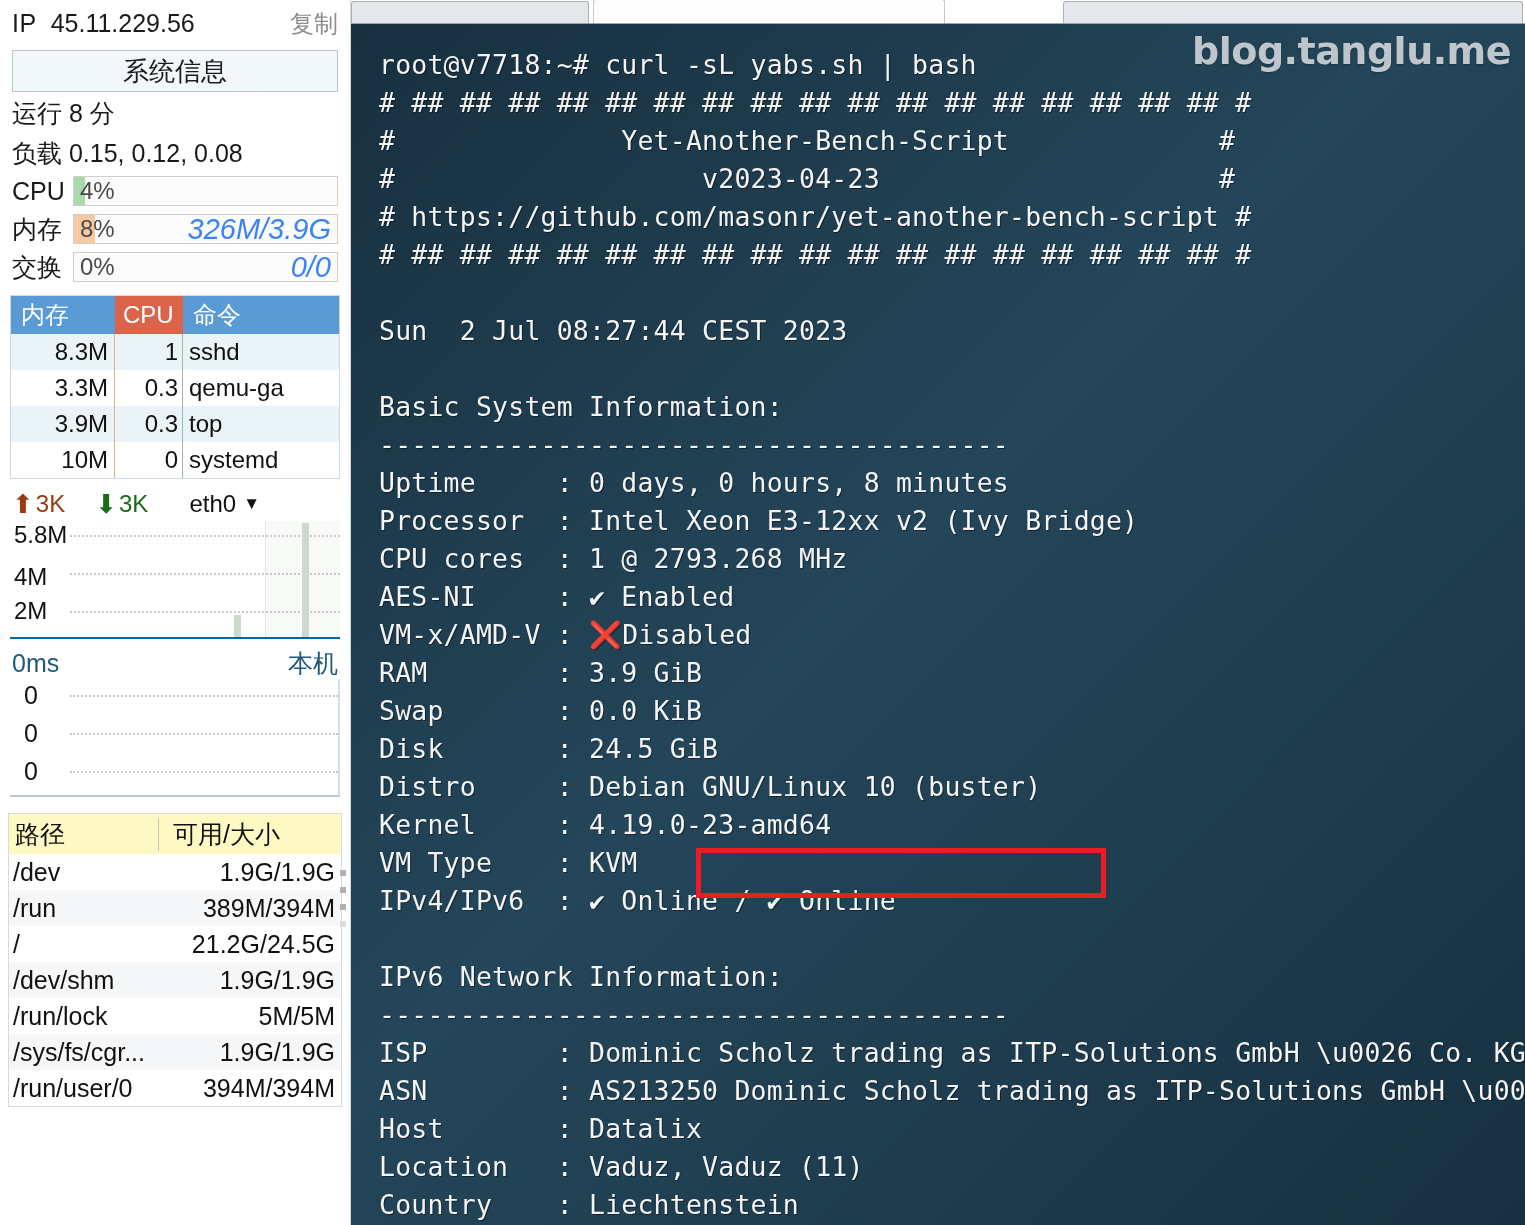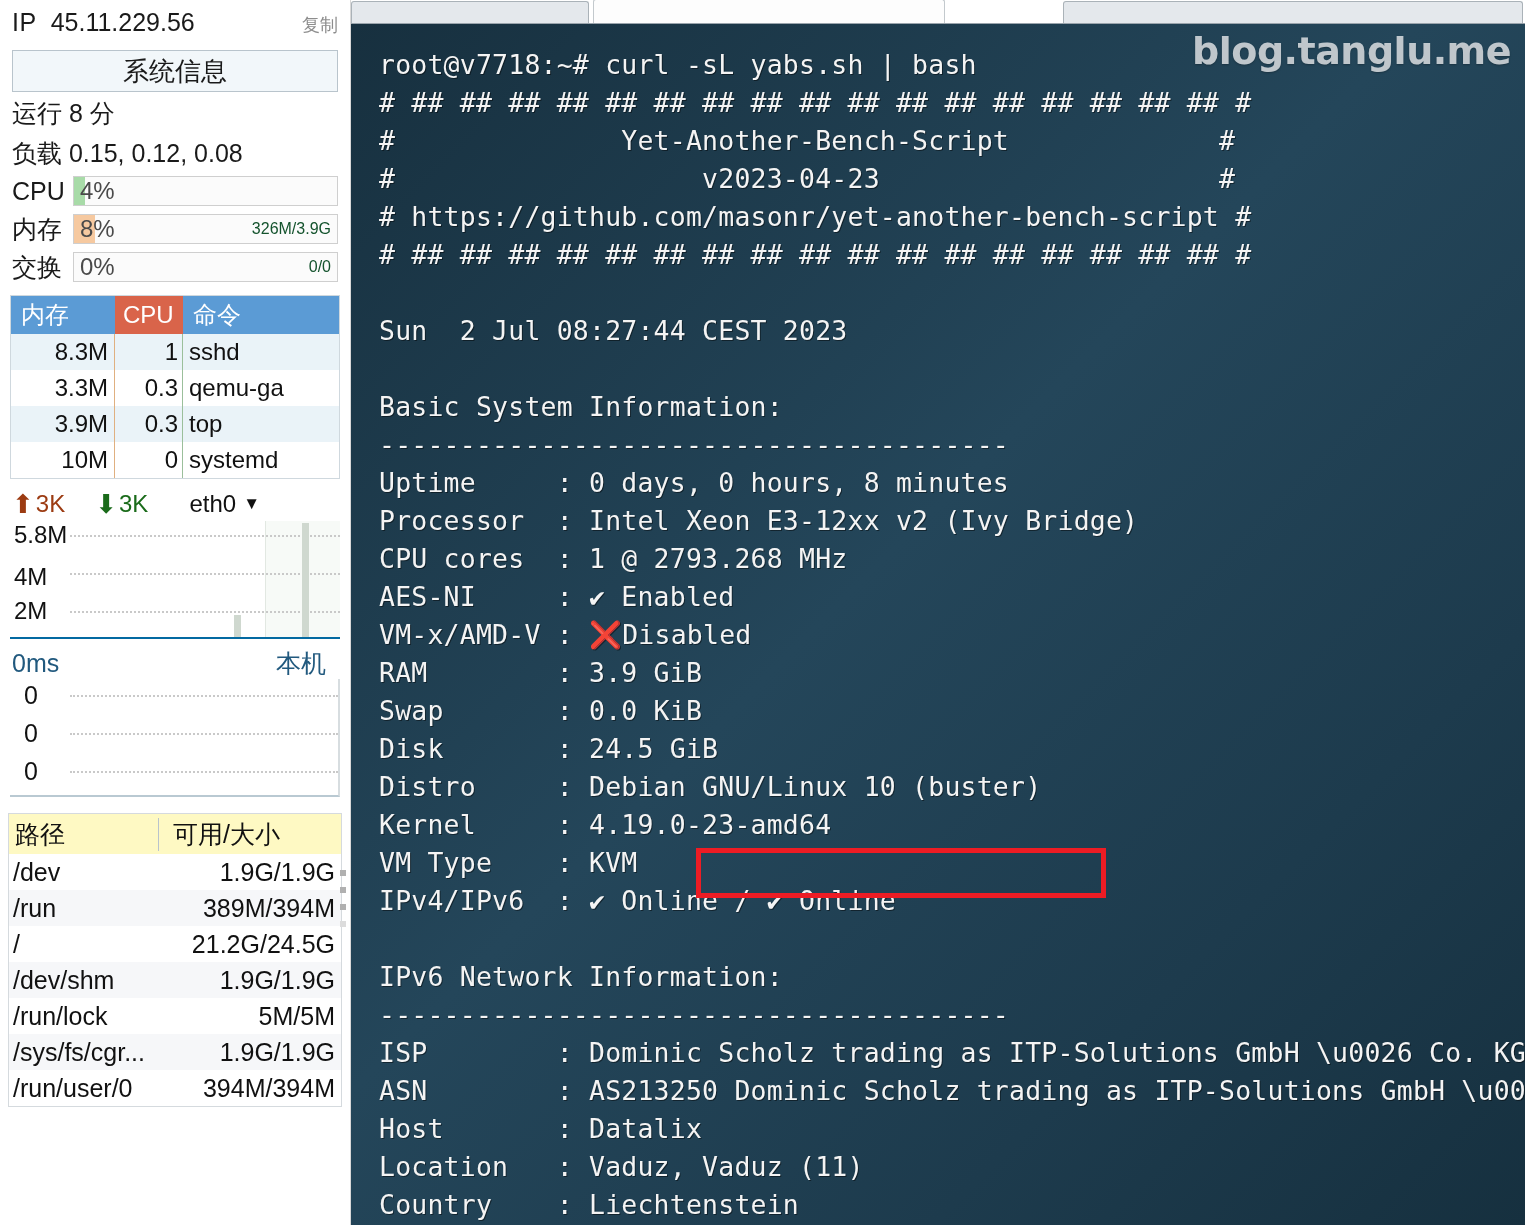--- a/index.html
+++ b/index.html
@@ -41,21 +41,21 @@
     color: #1a1a1a;
     letter-spacing: 0.5px;
   }
   .ip-value {
     font-size: 25px;
     color: #1a1a1a;
     margin-left: 14px;
   }
   .copy-link {
     margin-left: auto;
-    font-size: 18px;
+    font-size: 24px;
     color: #8d8d8d;
   }
 
   .sysinfo-btn {
     margin: 4px 12px 0 12px;
     height: 42px;
     background: #f2f7fa;
     border: 1px solid #b9c4cc;
     display: flex;
     align-items: center;
@@ -107,23 +107,24 @@
     left: 6px; top: 50%;
     transform: translateY(-50%);
     font-size: 24px;
     color: #4a4a4a;
     z-index: 2;
   }
   .meter-detail {
     position: absolute;
     right: 6px; top: 50%;
     transform: translateY(-50%);
-    font-size: 16px;
-    color: #14532d;
+    font-size: 29px;
+    color: #3b82f6;
     z-index: 2;
+    font-style: italic;
   }
 
   
   .proc-table {
     margin: 10px 10px 0 10px;
     border: 1px solid #cfd8de;
     font-size: 24px;
   }
   .proc-head {
     display: flex;
@@ -211,21 +212,21 @@
   .graph .rpanel {
     position: absolute;
     top: 0; bottom: 0;
     background: #f7faf7;
     border-left: 1px solid #e2e8e2;
   }
 
   .ping-head {
     display: flex;
     align-items: baseline;
-    padding: 8px 24px 0 12px;
+    padding: 8px 12px 0 12px;
     height: 40px;
     font-size: 25px;
   }
   .ping-ms { color: #21597e; }
   .ping-host { margin-left: auto; color: #21597e; }
 
   .ping-graph {
     position: relative;
     margin: 0 10px;
     height: 118px;

